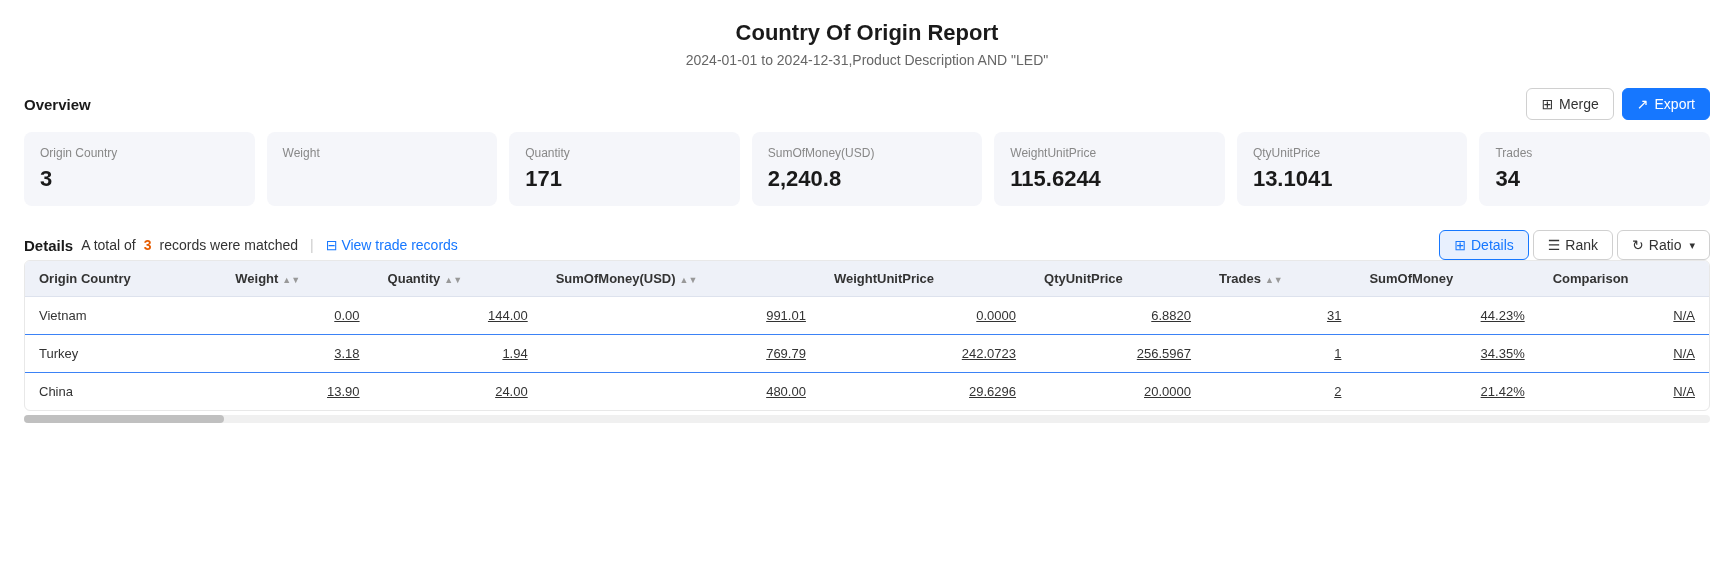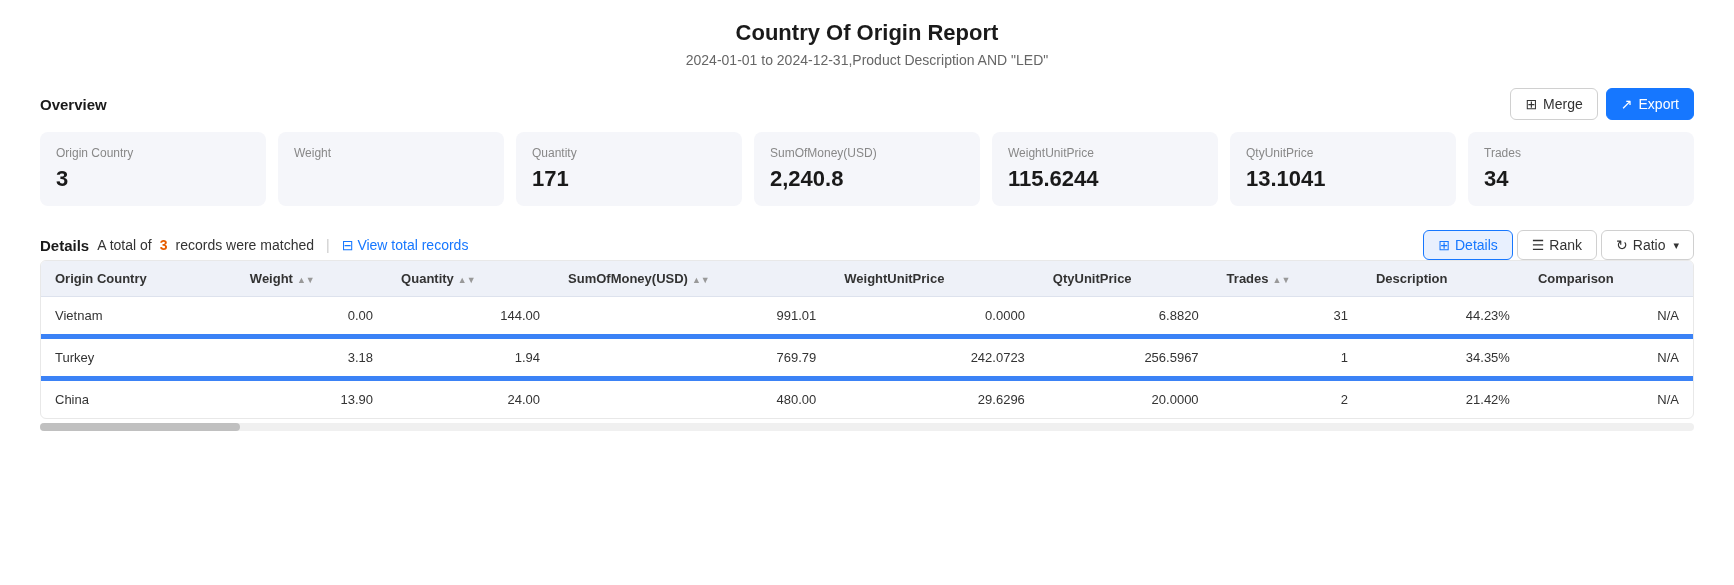--- a/index.html
+++ b/index.html
@@ -1,18 +1,18 @@
 <!DOCTYPE html>
 <html><head>
   <meta charset="utf-8">
   <style>
     * { box-sizing: border-box; margin: 0; padding: 0; }
     body { font-family: -apple-system, BlinkMacSystemFont, 'Segoe UI', Arial, sans-serif; background: #fff; color: #222; font-size: 14px; }
     
-    .page { width: 1734px; min-height: 585px; padding: 20px 40px; }
+    .page { width: 1734px; min-height: 585px; padding: 20px 24px; }
     
     .report-header { text-align: center; margin-bottom: 20px; }
     .report-title { font-size: 22px; font-weight: 600; color: #1a1a1a; margin-bottom: 6px; }
     .report-subtitle { font-size: 14px; color: #666; }
     
     .section-header { display: flex; align-items: center; justify-content: space-between; margin-bottom: 12px; }
     .section-title { font-size: 15px; font-weight: 700; color: #1a1a1a; }
     
     .btn-group { display: flex; gap: 8px; }
     .btn { display: flex; align-items: center; gap: 6px; padding: 7px 14px; border-radius: 6px; font-size: 14px; cursor: pointer; border: 1px solid #d0d0d0; background: #fff; color: #333; }
@@ -31,24 +31,24 @@
     
     .view-tabs { display: flex; gap: 4px; align-items: center; }
     .tab-btn { display: flex; align-items: center; gap: 5px; padding: 6px 14px; border-radius: 6px; font-size: 14px; cursor: pointer; border: 1px solid #d0d0d0; background: #fff; color: #333; }
     .tab-btn.active { border-color: #1677ff; color: #1677ff; background: #e8f0fe; }
     
     .table-wrap { overflow-x: auto; border: 1px solid #e8e8e8; border-radius: 6px; }
     table { width: 100%; border-collapse: collapse; font-size: 13px; }
     thead tr { background: #eef1f8; }
     thead th { padding: 10px 14px; text-align: left; font-weight: 600; color: #333; font-size: 13px; border-bottom: 1px solid #dde2ed; white-space: nowrap; }
     thead th.right { }
-    tbody tr { border-bottom: 5px solid #3b82f6; }
+    tbody tr { border-bottom: 1px solid #3b82f6; }
     tbody tr:last-child { border-bottom: none; }
     tbody td { padding: 11px 14px; color: #333; font-size: 13px; }
-    tbody td.right { text-align: right; }
+    tbody td.right { text-align: right; text-decoration: underline; }
     
     .sort-icon { display: inline-flex; flex-direction: column; margin-left: 4px; font-size: 9px; color: #999; line-height: 1; }
     
     .scrollbar-hint { height: 8px; background: #f0f0f0; border-radius: 4px; margin-top: 4px; position: relative; }
     .scrollbar-thumb { height: 8px; background: #c0c0c0; border-radius: 4px; width: 200px; position: absolute; left: 0; }
   </style>
 </head>
 <body>
 
 <div class="page">
@@ -104,21 +104,21 @@
 
   <div class="details-header">
     <div class="details-left">
       <span class="section-title">Details</span>
       <span>A total of</span>
       <span class="count">3</span>
       <span>records were matched</span>
       <span class="divider">|</span>
       <a class="view-link">
         <span>⊟</span>
-        <span>View total records</span>
+        <span>View trade records</span>
       </a>
     </div>
     <div class="view-tabs" id="view-tabs">
         <button class="tab-btn active">
           <span>⊞</span>
           <span>Details</span>
         </button>
         <button class="tab-btn">
           <span>☰</span>
           <span>Rank</span>
@@ -135,21 +135,21 @@
     <table>
       <thead>
         <tr id="table-head">
             <th>Origin Country</th>
             <th class="right">Weight<span class="sort-icon">▲▼</span></th>
             <th class="right">Quantity<span class="sort-icon">▲▼</span></th>
             <th class="right">SumOfMoney(USD)<span class="sort-icon">▲▼</span></th>
             <th class="right">WeightUnitPrice</th>
             <th class="right">QtyUnitPrice</th>
             <th class="right">Trades<span class="sort-icon">▲▼</span></th>
-            <th class="right">Description</th>
+            <th class="right">SumOfMoney</th>
             <th class="right">Comparison</th>
           </tr>
       </thead>
       <tbody id="table-body">
           <tr>
             <td>Vietnam</td>
             <td class="right">0.00</td>
             <td class="right">144.00</td>
             <td class="right">991.01</td>
             <td class="right">0.0000</td>

